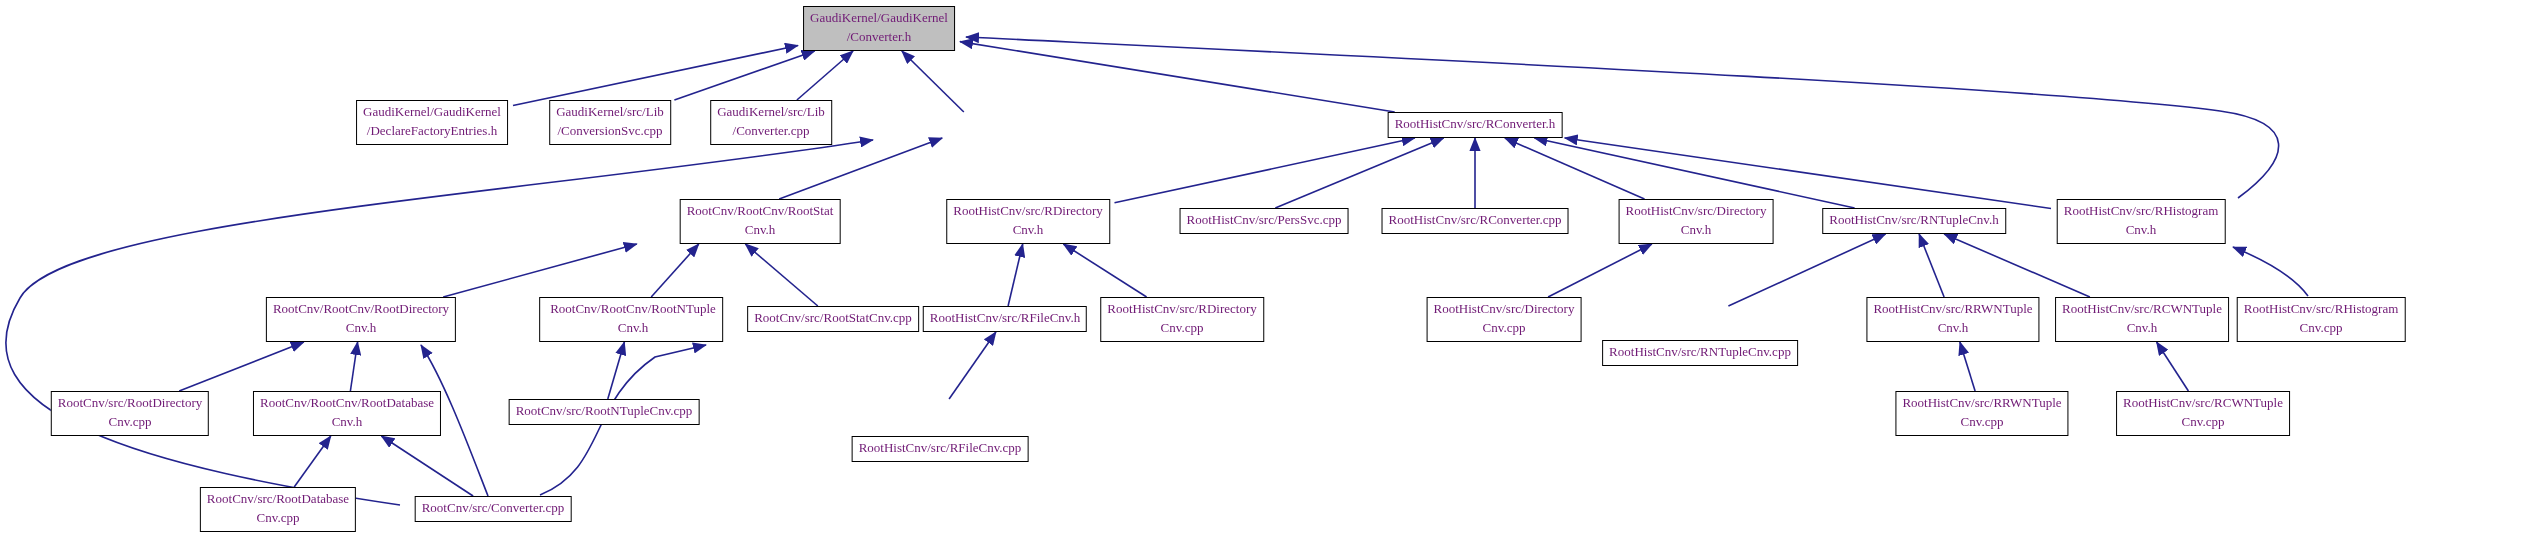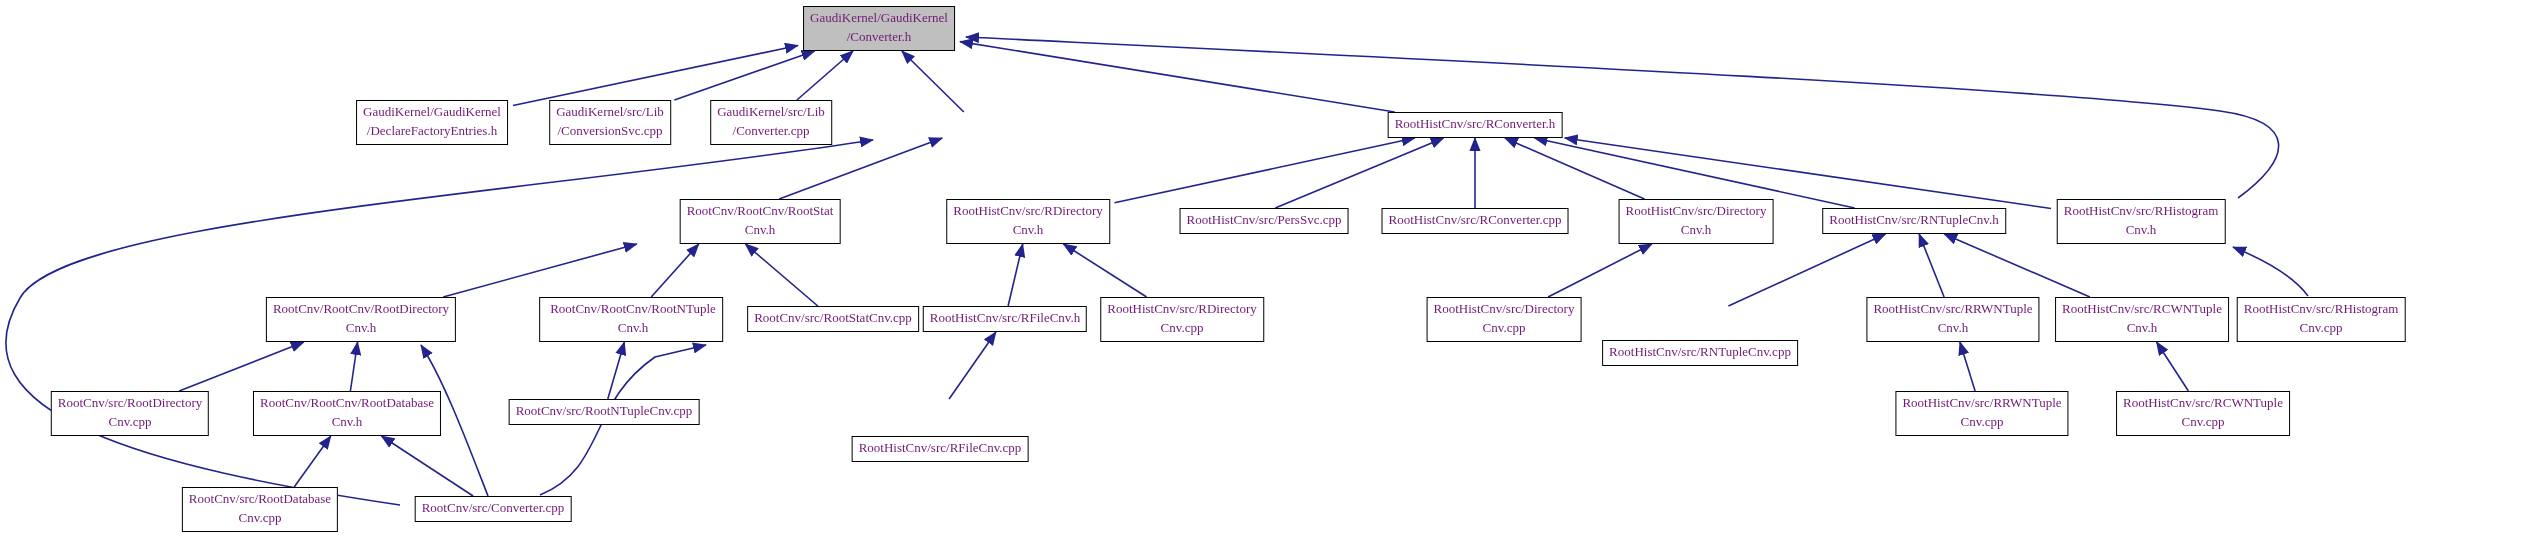--- a/index.html
+++ b/index.html
@@ -118,16 +118,16 @@
     <div class="node" style="left: 122px; top: 391px; margin-left: 8px;">RootCnv/src/RootDirectory
 Cnv.cpp</div>
     <div class="node" style="left: 347px; top: 391px;">RootCnv/RootCnv/RootDatabase
 Cnv.h</div>
     <div class="node" style="left: 604px; top: 399px;">RootCnv/src/RootNTupleCnv.cpp</div>
     <div class="node" style="left: 940px; top: 399px; margin-top: 37px;">RootHistCnv/src/RFileCnv.cpp</div>
     <div class="node" style="left: 1982px; top: 391px;">RootHistCnv/src/RRWNTuple
 Cnv.cpp</div>
     <div class="node" style="left: 2203px; top: 391px;">RootHistCnv/src/RCWNTuple
 Cnv.cpp</div>
-    <div class="node" style="left: 260px; top: 487px;">RootCnv/src/RootDatabase
+    <div class="node" style="left: 278px; top: 487px;">RootCnv/src/RootDatabase
 Cnv.cpp</div>
     <div class="node" style="left: 493px; top: 496px;">RootCnv/src/Converter.cpp</div>
   </div>
 
 </body></html>

